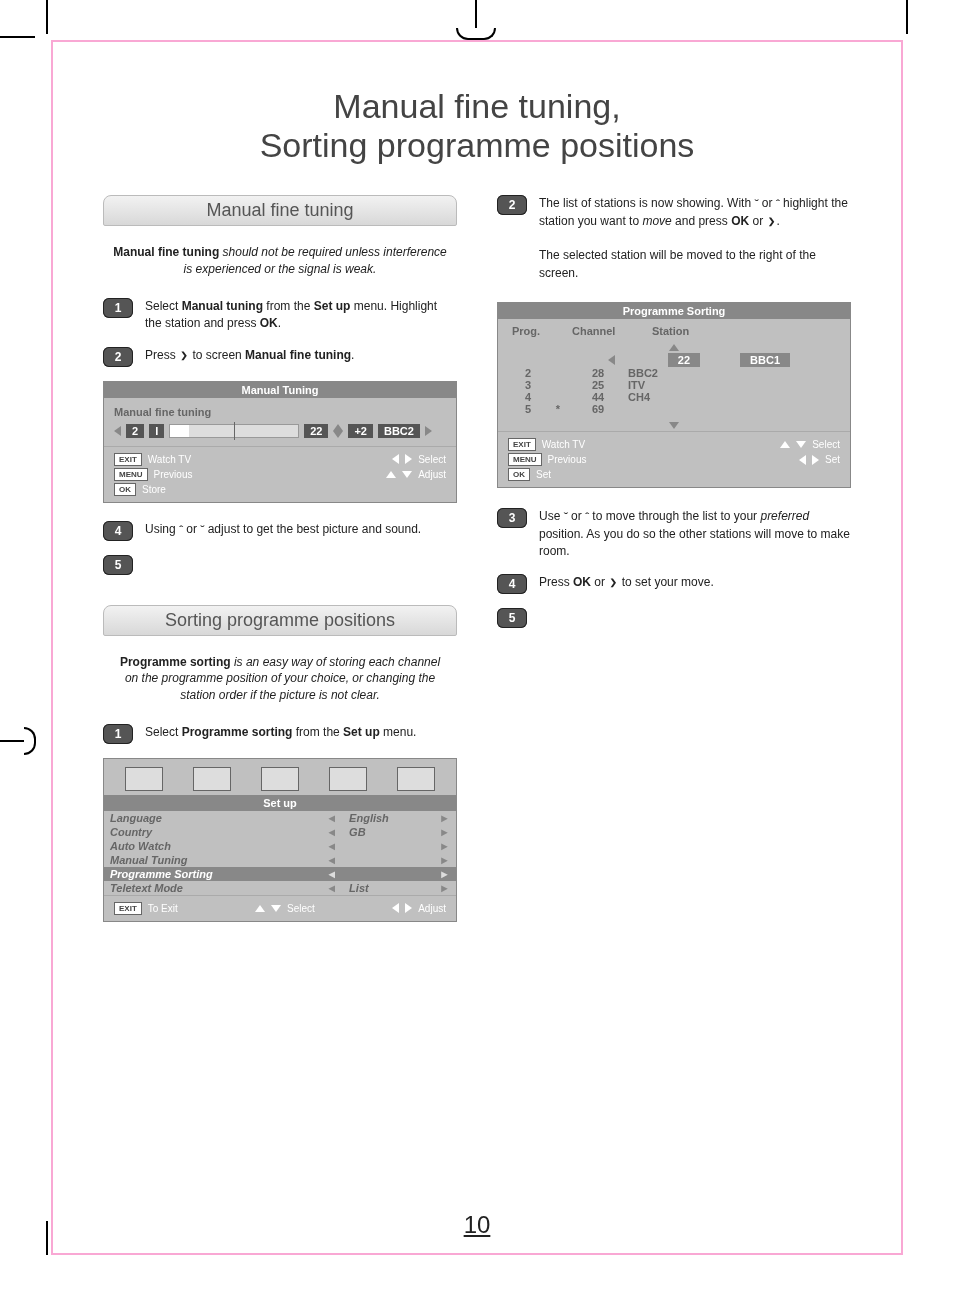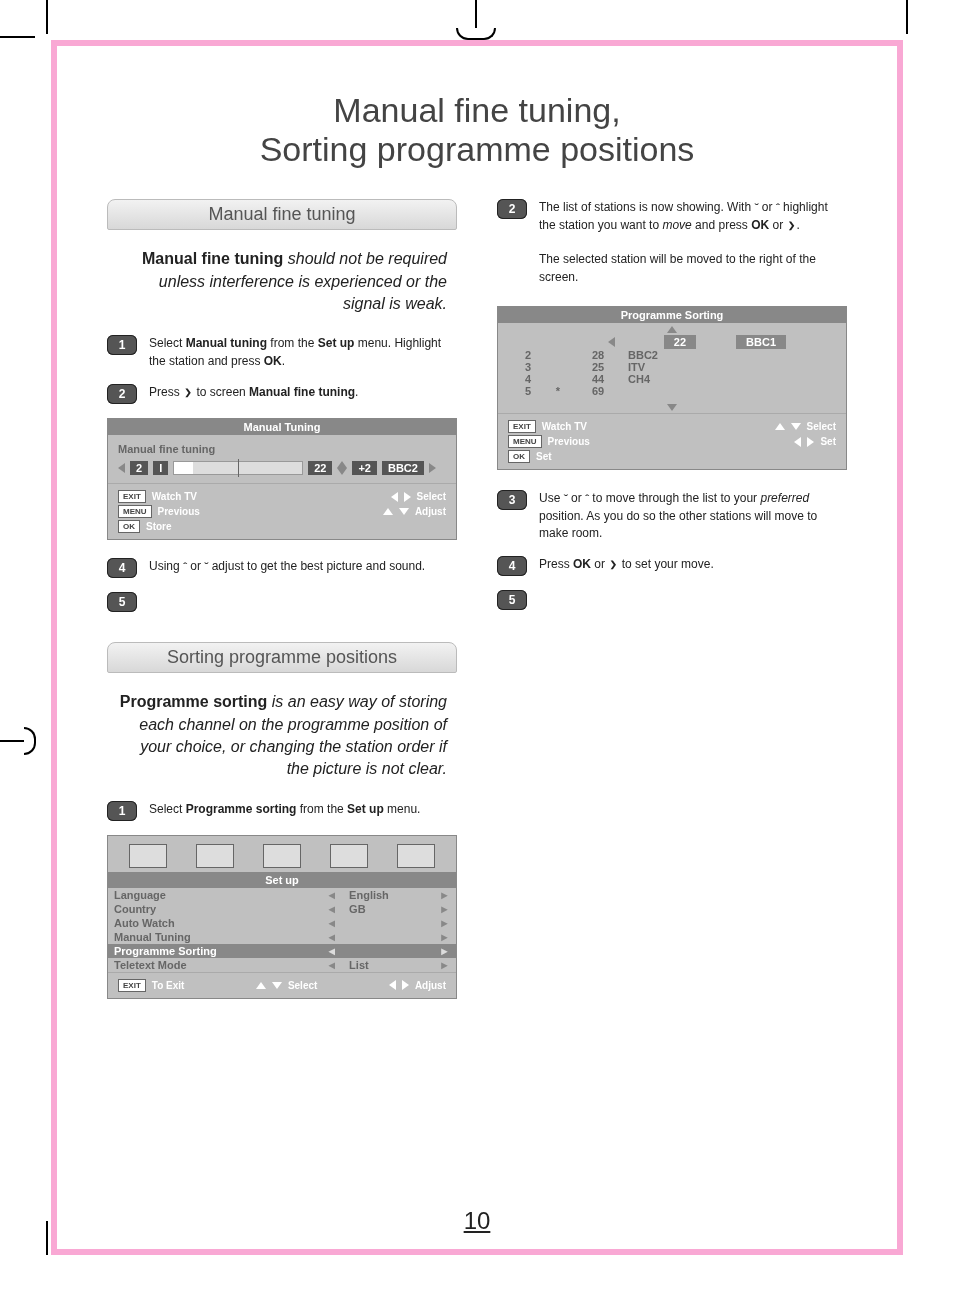--- a/index.html
+++ b/index.html
@@ -17,21 +17,21 @@
   .crop.tl-h { left:0; top:36px; width:35px; height:2px; }
   .crop.tc-v { left:475px; top:0; width:2px; height:28px; }
   .crop.arc  { left:456px; top:28px; width:40px; height:12px; border:2px solid #000; border-top:none; border-radius:0 0 40px 40px; background:transparent;}
   .crop.tr-v { right:46px; top:0; width:2px; height:34px; }
   .crop.ml-h { left:0; top:740px; width:24px; height:2px; }
   .crop.ml-a { left:24px; top:727px; width:12px; height:28px; border:2px solid #000; border-left:none; border-radius:0 28px 28px 0; background:transparent;}
   .crop.bl-v { left:46px; bottom:0; width:2px; height:34px;}
   .page {
     width: 852px;
     margin: 40px auto 0;
-    border: 6px solid #f9a8d4;
+    border: 2px solid #f9a8d4;
     padding: 45px 50px 40px;
     position: relative;
     min-height: 1215px;
   }
   h1.title {
     text-align: center;
     font-weight: 400;
     font-size: 34px;
     line-height: 1.15;
     margin: 0 0 30px;
@@ -47,22 +47,22 @@
     border-radius: 8px 8px 2px 2px;
     text-align:center;
     font-size:18px;
     color:#555;
     padding:4px 0;
     font-family: Futura, "Century Gothic", Arial, sans-serif;
     font-weight:400;
     margin-bottom:18px;
   }
   .intro {
-    font-size:16px;
-    text-align:right;
+    font-size:12px;
+    text-align:center;
     margin:0 10px 20px;
     line-height:1.4;
   }
   .intro b { font-weight:700; font-style:normal;}
   .intro .it { font-style:italic; }
 
   .step { display:flex; gap:12px; margin-bottom:14px; font-size:12px; line-height:1.45;}
   .step .num {
     flex:0 0 auto;
     width:30px; height:20px;
@@ -97,25 +97,25 @@
   .tri.rw{ border-left-color:#fff;} .tri.lw{ border-right-color:#fff;}
   .tri.uw{ border-bottom-color:#fff;} .tri.dw{ border-top-color:#fff;}
   .inv { background:#555; color:#fff; padding:1px 6px; font-weight:700;}
   .bar { position:relative; width:130px; height:14px; background:#ddd; border:1px solid #999;}
   .bar .fill{ position:absolute; left:0; top:0; bottom:0; width:15%; background:#fff;}
   .bar .mid { position:absolute; left:50%; top:-3px; bottom:-3px; width:1px; background:#666;}
   .foot { border-top:1px solid #aaa; padding:6px 10px; display:grid; grid-template-columns: 1fr 1fr; row-gap:2px; font-size:10px; color:#fff; background:#c0c0c0;}
   .foot > div { display:flex; align-items:center; gap:6px;}
   .foot .k { background:#fff; color:#444; font-size:8px; padding:1px 4px; border:1px solid #666; font-weight:700;}
   .foot .rt { justify-content:flex-end;}
-  .labelW { font-weight:700;}
+  .labelW { font-weight:400;}
 
   .osd.setup .icon-row{ display:flex; justify-content:space-around; padding:8px 6px 4px;}
   .osd.setup .icon{ width:38px; height:24px; border:1px solid #666; background:#ddd; position:relative;}
-  .osd.setup table{ width:100%; border-collapse:collapse; font-weight:700; color:#666;}
+  .osd.setup table{ width:100%; border-collapse:collapse; font-weight:700; color:#666;font-style:italic;}
   .osd.setup td{ padding:1px 6px;}
   .osd.setup tr.hl td{ background:#888; color:#fff;}
   .osd.setup .val{ text-align:left; width:90px;}
   .osd.setup .ar { width:14px; text-align:center; color:#888;}
   .osd.setup tr.hl .ar{ color:#ddd;}
 
   .osd.sort .cols { display:grid; grid-template-columns: 60px 80px 1fr; font-weight:700; color:#666; padding:4px 10px 2px;}
   .osd.sort .cell{ padding:2px 4px;}
   .osd.sort .highlight{ display:flex; align-items:center; margin:0 60px 0 110px;}
   .osd.sort .highlight .box{ background:#888; color:#fff; padding:1px 10px; font-weight:700;}
@@ -310,20 +310,25 @@
         <div class="num">2</div>
         <div class="txt">
           <span>The list of stations is now showing. With </span><span class="chev">ˇ</span><span> or </span><span class="chev">ˆ</span><span> highlight the station you want to </span><i>move</i><span> and press </span><b>OK</b><span> or </span><b class="chev">❭</b><span>.</span>
           <br><br>
           <span>The selected station will be moved to the right of the screen.</span>
         </div>
       </div>
 
       <div class="osd sort" style="margin-top:20px;">
         <div class="head">Programme Sorting</div>
+        <div class="cols">
+          <div class="cell">Prog.</div>
+          <div class="cell">Channel</div>
+          <div class="cell">Station</div>
+        </div>
         <div class="center"><span class="tri u"></span></div>
         <div class="highlight">
           <span class="tri l" style="margin-right:auto;"></span>
           <span class="box">22</span>
           <span style="width:40px;"></span>
           <span class="box">BBC1</span>
         </div>
         <div class="rows" id="sort-rows">
             <div class="row">
               <div class="center">2</div>

